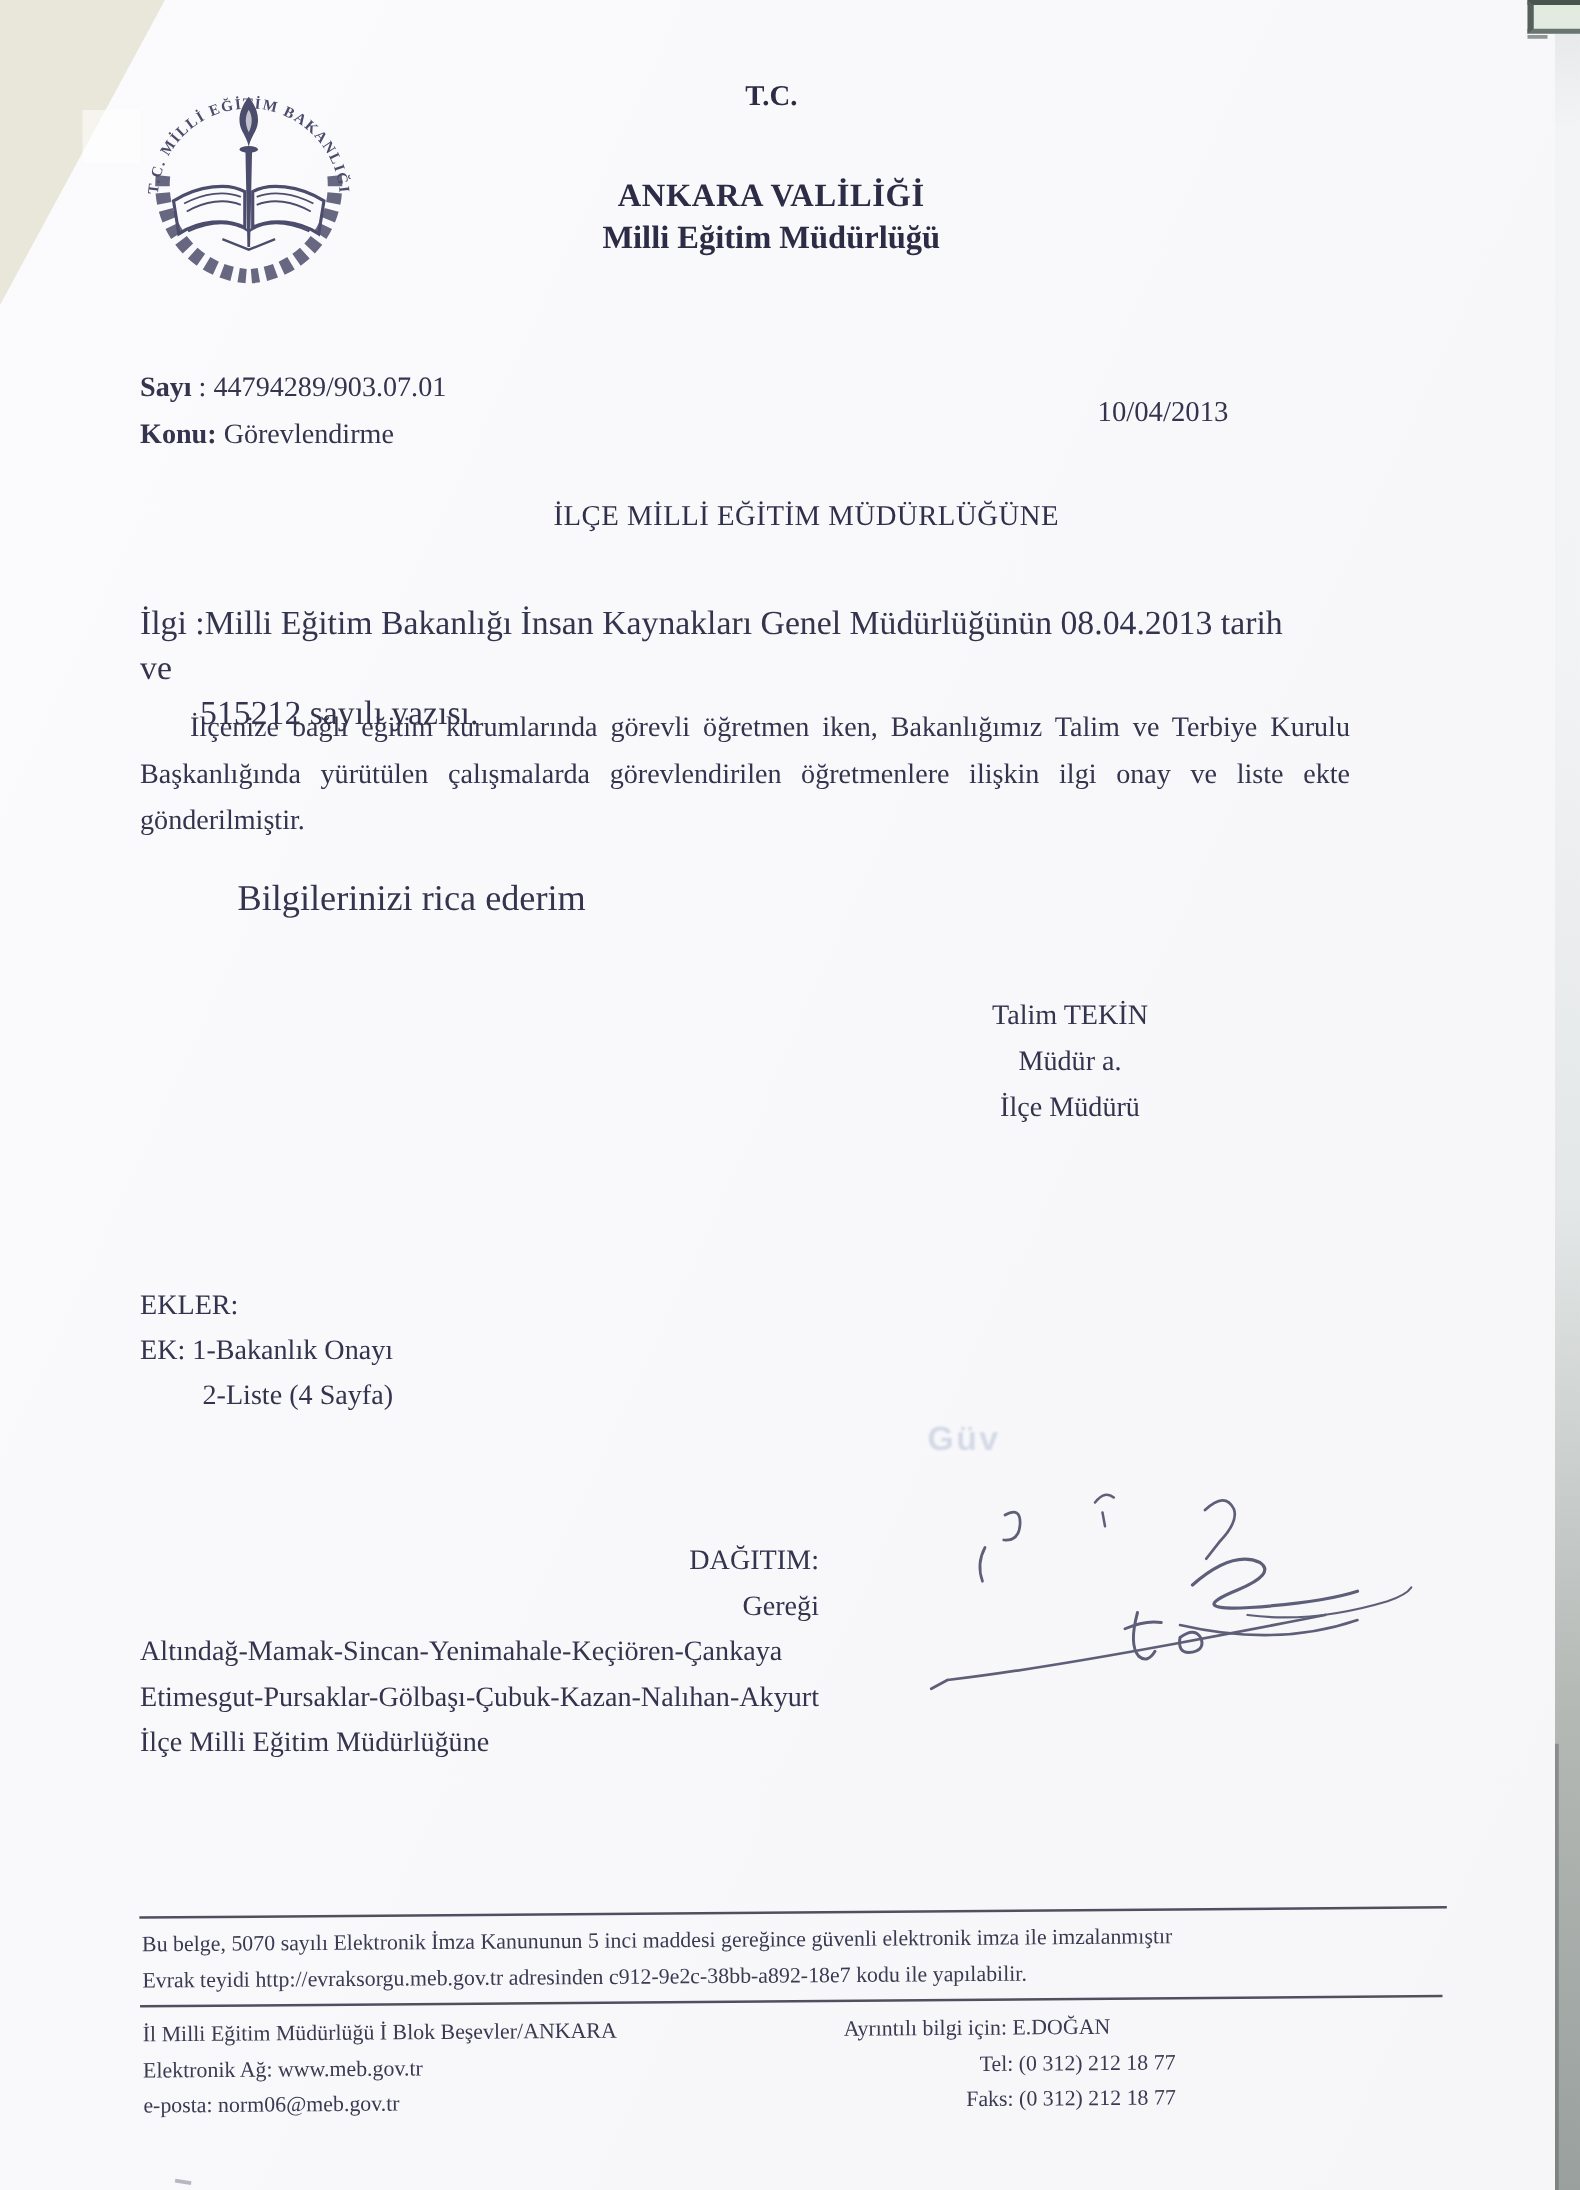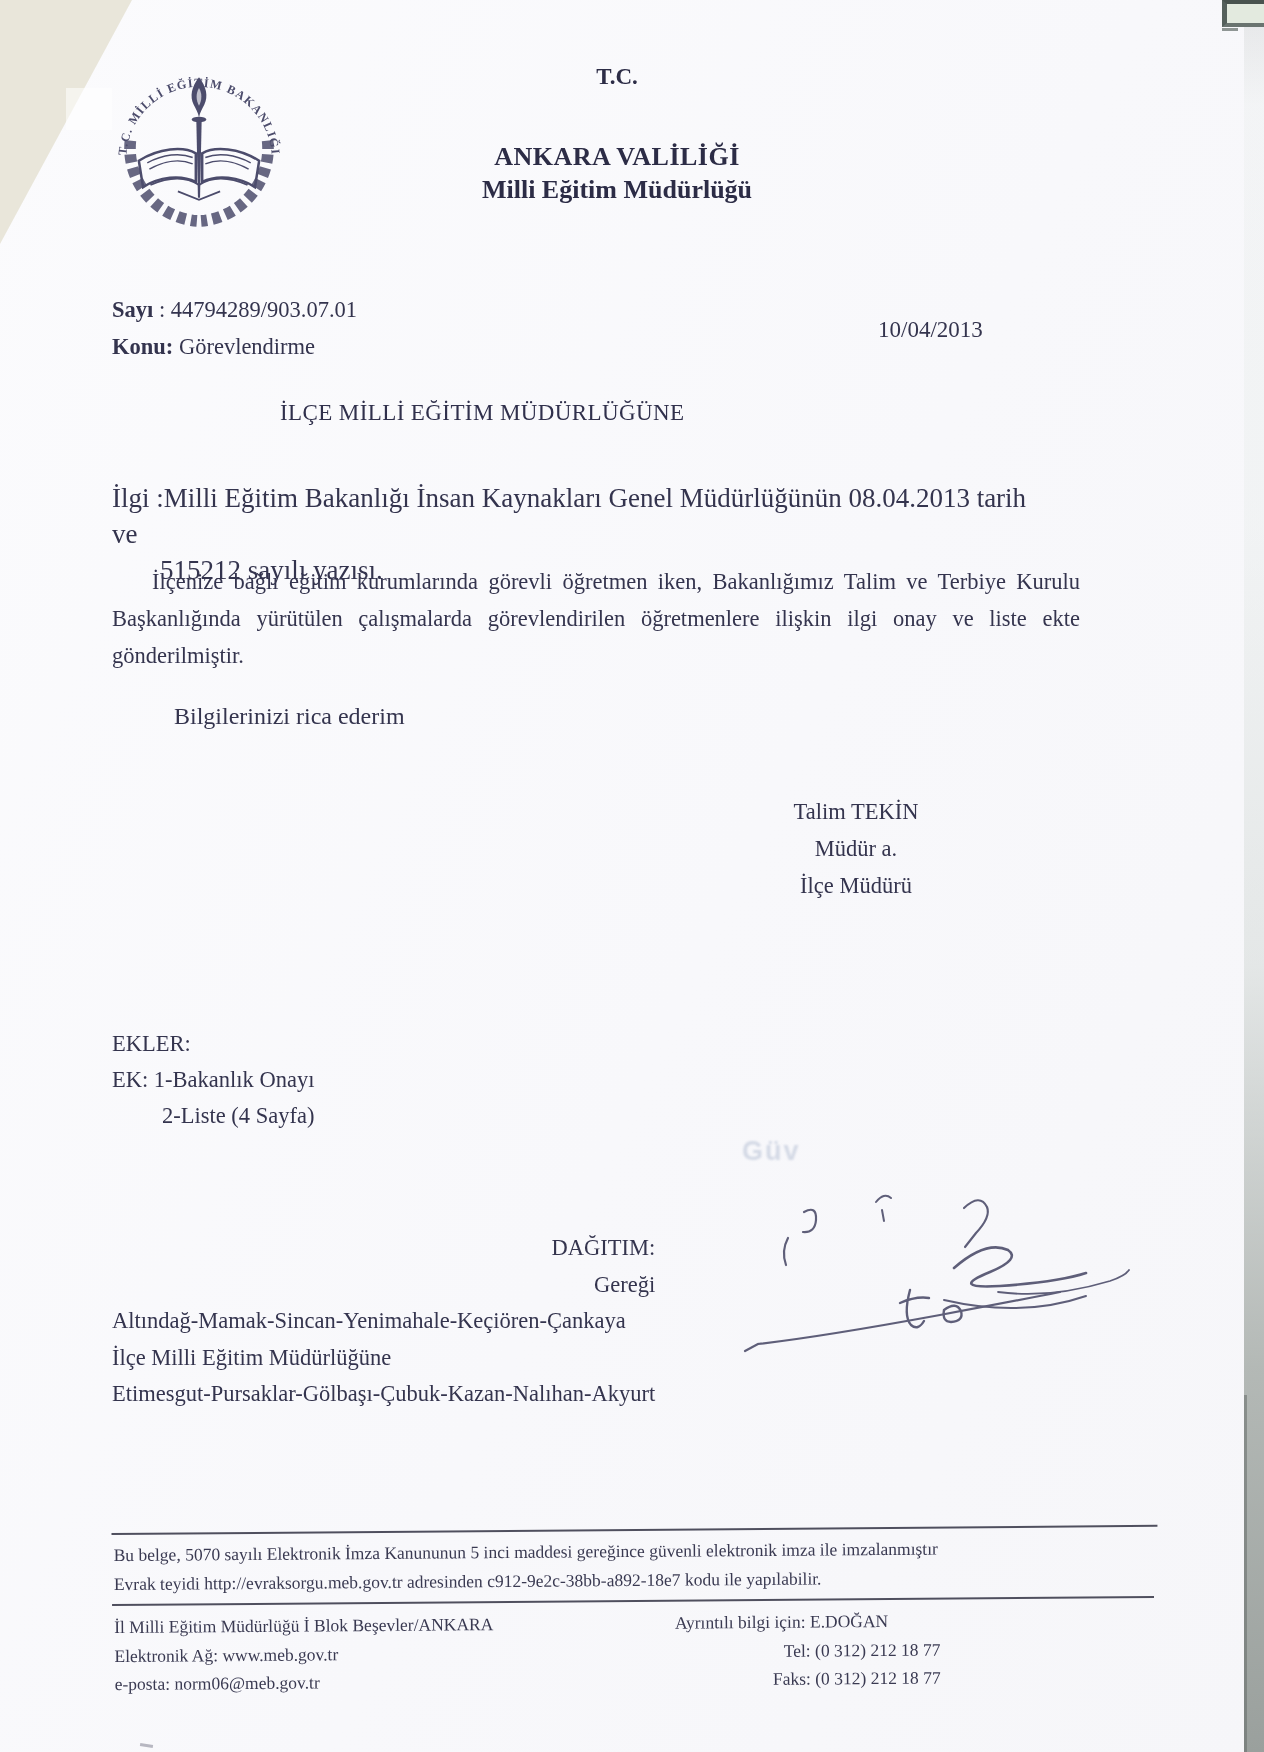--- a/index.html
+++ b/index.html
@@ -45,30 +45,30 @@
   .letterhead{position:absolute;left:392px;top:50px;width:450px;text-align:center;color:#2c2c46;}
   .letterhead .tc{font-size:23px;font-weight:bold;line-height:30px;margin-top:12px;}
   .letterhead .org{font-size:26px;font-weight:bold;line-height:33px;letter-spacing:.5px;margin-top:48px;}
   .letterhead .dept{font-size:26px;font-weight:bold;line-height:34px;}
 
   
   .meta{position:absolute;left:112px;top:291px;font-size:22.5px;line-height:37px;}
   .meta b{font-weight:bold;}
   .doc-date{position:absolute;left:878px;top:297px;font-size:23px;margin-top:20px;}
 
-  .recipient{position:absolute;left:280px;top:400px;width:730px;text-align:left;
+  .recipient{position:absolute;left:280px;top:400px;width:730px;text-align:center;
     font-size:23px;letter-spacing:.4px;color:#30304c;}
 
   .ilgi{position:absolute;left:112px;top:480px;width:930px;font-size:27px;line-height:36px;}
   .ilgi .l2{padding-left:48px;}
 
   .body-par{position:absolute;left:112px;top:563px;width:968px;
     font-size:22.5px;line-height:37px;text-align:justify;text-indent:40px;}
 
-  .closing{position:absolute;left:174px;top:703px;font-size:24px;}
+  .closing{position:absolute;left:190px;top:703px;font-size:29px;}
 
   .signer{position:absolute;left:746px;top:793px;width:220px;text-align:center;
     font-size:22.5px;line-height:37px;}
 
   .ekler{position:absolute;left:112px;top:1026px;font-size:22.5px;line-height:36px;}
   .ekler .l3{padding-left:50px;}
 
   .stamp-ghost{position:absolute;left:742px;top:1136px;font-size:27px;font-weight:bold;
     color:#b6c0d4;opacity:.55;filter:blur(1px);letter-spacing:2px;
     font-family:"Liberation Sans","DejaVu Sans",sans-serif;}
@@ -166,22 +166,22 @@
     <div>EK: 1-Bakanlık Onayı</div>
     <div class="l3">2-Liste  (4 Sayfa)</div>
   </div>
 
   <div class="stamp-ghost">Güv</div>
 
   <div class="dagitim">
     <div class="u">DAĞITIM:</div>
     <div class="u">Gereği</div>
     <div>Altındağ-Mamak-Sincan-Yenimahale-Keçiören-Çankaya</div>
+    <div>Etimesgut-Pursaklar-Gölbaşı-Çubuk-Kazan-Nalıhan-Akyurt</div>
     <div>İlçe Milli Eğitim Müdürlüğüne</div>
-    <div>Etimesgut-Pursaklar-Gölbaşı-Çubuk-Kazan-Nalıhan-Akyurt</div>
   </div>
 
   <svg class="handwriting" viewBox="0 0 440 230">
     <g fill="none" stroke="#4a4a68" stroke-linecap="round">
       <path d="M 96 66 q -7 13 -2 27" stroke-width="2.2"></path>
       <path d="M 112 40 q 13 -7 12 8 q -1 13 -13 12" stroke-width="2.2"></path>
       <path d="M 184 30 q 8 -10 15 -4 m -9 12 l 2 11" stroke-width="2"></path>
       <path d="M 272 36 q 16 -15 23 -1 q 4 10 -11 26 l -11 14" stroke-width="2.2"></path>
       <path d="M 262 96 q 32 -28 54 -18 q 13 9 -18 22 q -42 17 10 14 q 58 -4 86 -13" stroke-width="2.6"></path>
       <path d="M 252 128 q 78 18 142 -4" stroke-width="2"></path>

